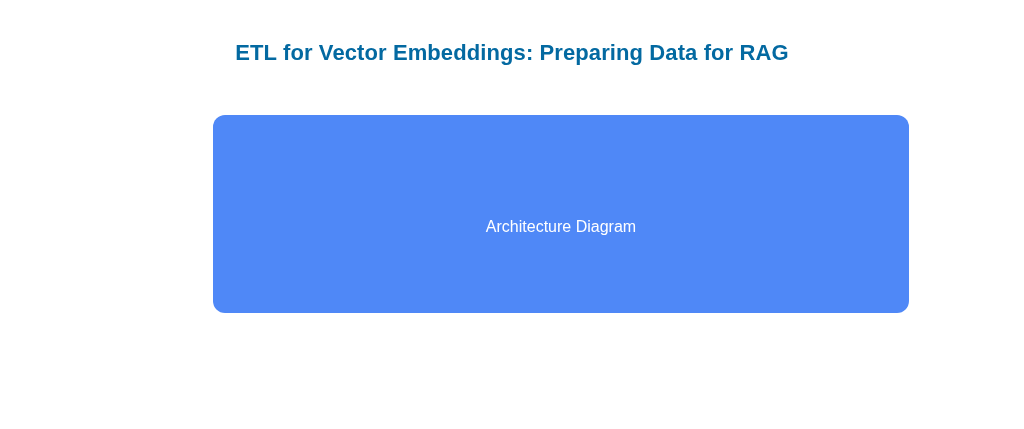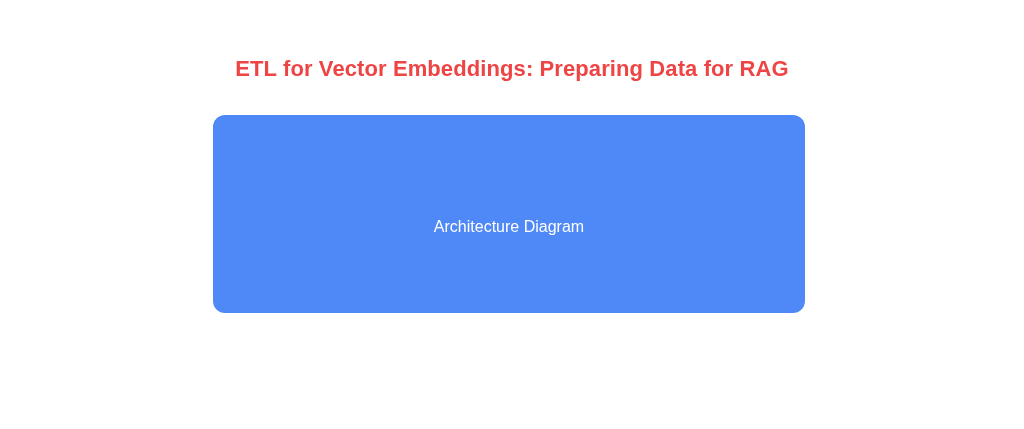--- a/index.html
+++ b/index.html
@@ -16,36 +16,36 @@
   }
   .page {
     position: relative;
     width: 1024px;
     height: 429px;
     background: #ffffff;
     box-sizing: border-box;
   }
   .page-title {
     position: absolute;
-    top: 40px;
+    top: 24px;
     left: 0;
     width: 1024px;
     text-align: center;
     font-size: 22px;
     font-weight: bold;
-    color: #ef4444;
+    color: #0369a1;
     letter-spacing: 0.1px;
     line-height: 28px;
     white-space: nowrap;
   }
   .diagram-placeholder {
     position: absolute;
     left: 213px;
     top: 115px;
-    width: 592px;
+    width: 696px;
     height: 198px;
     background: #4f88f7;
     border-radius: 12px;
     display: flex;
     align-items: center;
     justify-content: center;
     box-sizing: border-box;
   }
   .diagram-placeholder-label {
     font-size: 16px;

